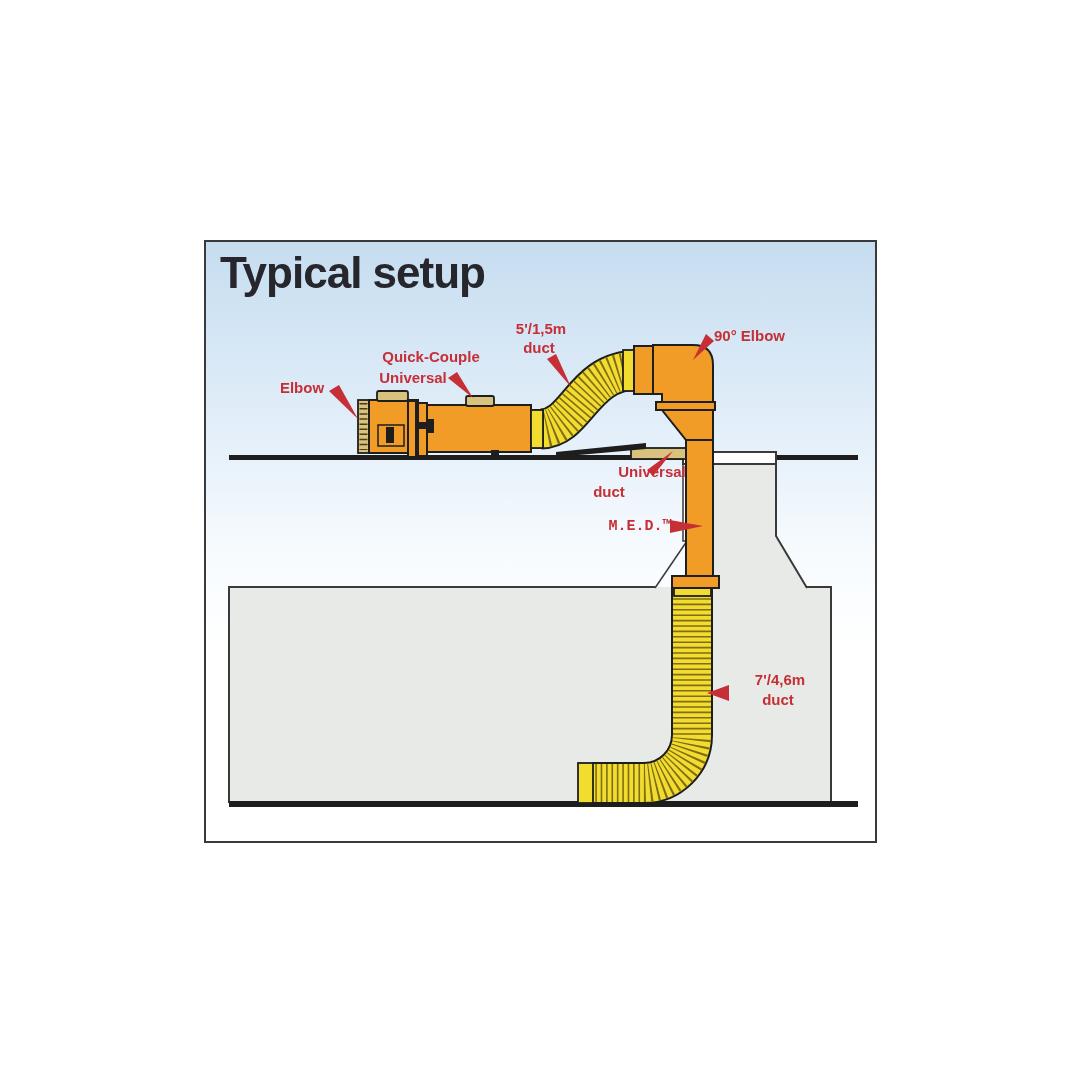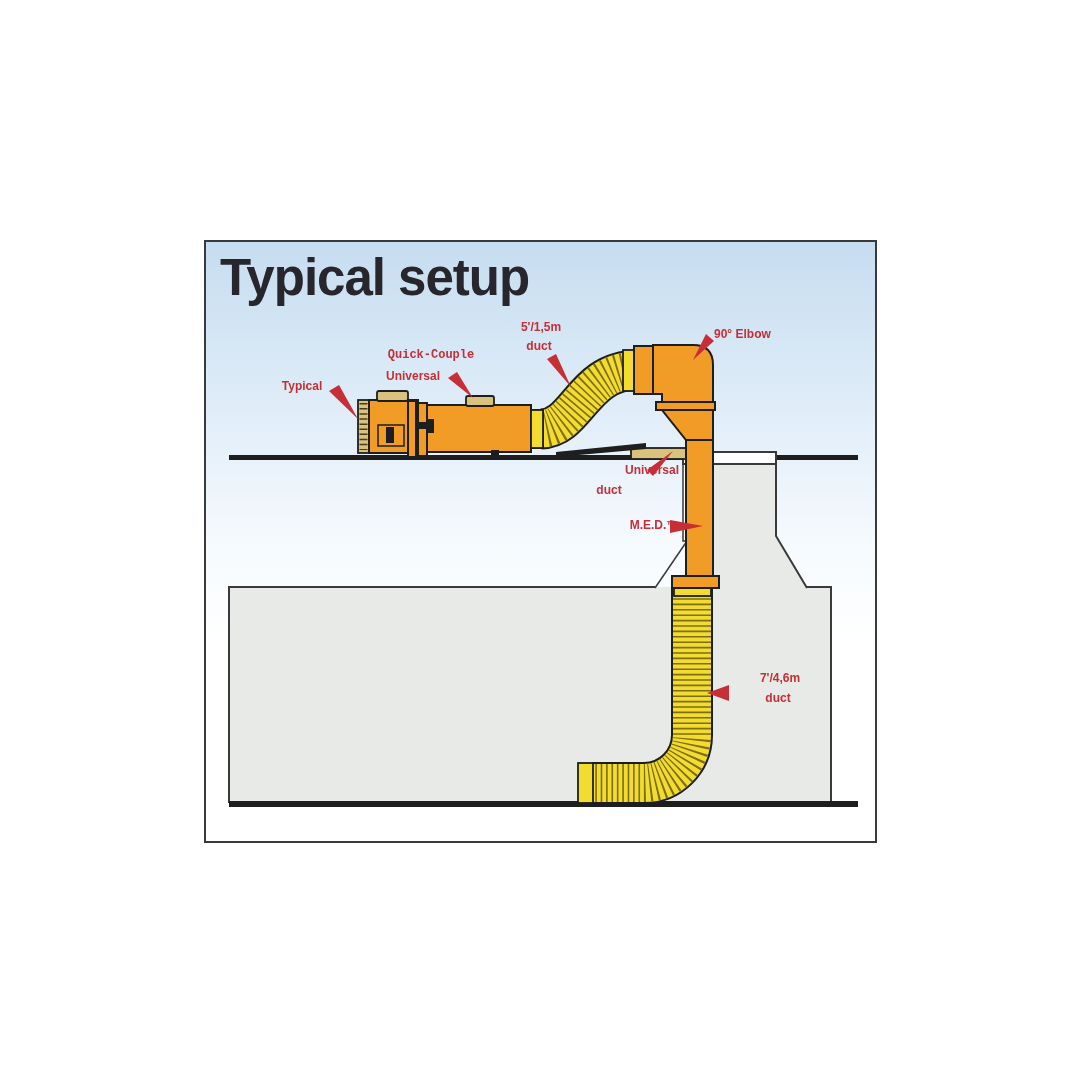--- a/index.html
+++ b/index.html
@@ -7,23 +7,23 @@
     --c-sky:#C6DDF0; --c-tan:#D9C27E; --c-ink:#1E1E1E; --c-stripe:#7E6D14; --c-line:#3A3A3A;
   }
   html,body{margin:0;padding:0;background:#fff;}
   .page{position:relative;width:1080px;height:1080px;background:#fff;overflow:hidden;
         font-family:"Liberation Sans", sans-serif;}
   .panel{position:absolute;left:204px;top:240px;width:673px;height:603px;box-sizing:border-box;
          border:2px solid var(--c-line);
          background:linear-gradient(180deg,var(--c-sky) 0%,#e2eef9 30%,#f7fbfe 52%,#ffffff 68%);
          overflow:hidden;}
   .art{position:absolute;left:0;top:0;}
-  .title{position:absolute;left:14px;top:6px;font-size:51px;font-weight:700;color:#26262c;
+  .title{position:absolute;left:14px;top:6px;font-size:44px;font-weight:700;color:#26262c;
          letter-spacing:-1px;white-space:nowrap;}
-  .lbl{position:absolute;color:var(--c-red);font-size:12px;font-weight:700;line-height:1;
+  .lbl{position:absolute;color:var(--c-red);font-size:15px;font-weight:700;line-height:1;
        white-space:nowrap;transform:translateX(-50%);}
   .lbl.noc{transform:none;}
   
   .f-or{fill:var(--c-orange);stroke:var(--c-ink);stroke-width:2px;}
   .f-tan{fill:var(--c-tan);stroke:var(--c-ink);stroke-width:1.8px;}
   .f-gray{fill:var(--c-gray);}
   .f-yel{fill:var(--c-yellow);stroke:var(--c-ink);stroke-width:1.8px;}
   .f-ink{fill:var(--c-ink);}
   .f-red{fill:var(--c-red);}
   .ln{stroke:var(--c-line);fill:none;stroke-width:2px;}
@@ -117,25 +117,25 @@
       <polygon points="267,156 242,136 251,130" class="f-red"></polygon>
       <polygon points="365,145 341,117 350,112" class="f-red"></polygon>
       <polygon points="487,118 500,92 508,99" class="f-red"></polygon>
       <polygon points="467,209 441,228 447,234" class="f-red"></polygon>
       <polygon points="497,284 464,278 464,291" class="f-red"></polygon>
       <polygon points="501,451 523,443 523,459" class="f-red"></polygon>
     </svg>
 
     <div class="title">Typical setup</div>
 
-    <div class="lbl" style="left:96px;top:138px;">Typical</div>
-    <div class="lbl" style="left:225px;top:107px;font-family:Liberation Mono, monospace;">Quick-Couple</div>
+    <div class="lbl" style="left:96px;top:138px;">Elbow</div>
+    <div class="lbl" style="left:225px;top:107px;">Quick-Couple</div>
     <div class="lbl" style="left:207px;top:128px;">Universal</div>
     <div class="lbl" style="left:335px;top:79px;">5'/1,5m</div>
     <div class="lbl" style="left:333px;top:98px;">duct</div>
     <div class="lbl noc" style="left:508px;top:86px;text-align:center;">90° Elbow</div>
     <div class="lbl" style="left:406px;top:222px;margin-left:40px;">Universal</div>
     <div class="lbl" style="left:403px;top:242px;">duct</div>
-    <div class="lbl" style="left:448px;top:277px;">M.E.D.™</div>
+    <div class="lbl" style="left:434px;top:277px;font-family:Liberation Mono, monospace;">M.E.D.™</div>
     <div class="lbl" style="left:574px;top:430px;">7'/4,6m</div>
     <div class="lbl" style="left:572px;top:450px;">duct</div>
   </div>
 </div>
 
 </body></html>

